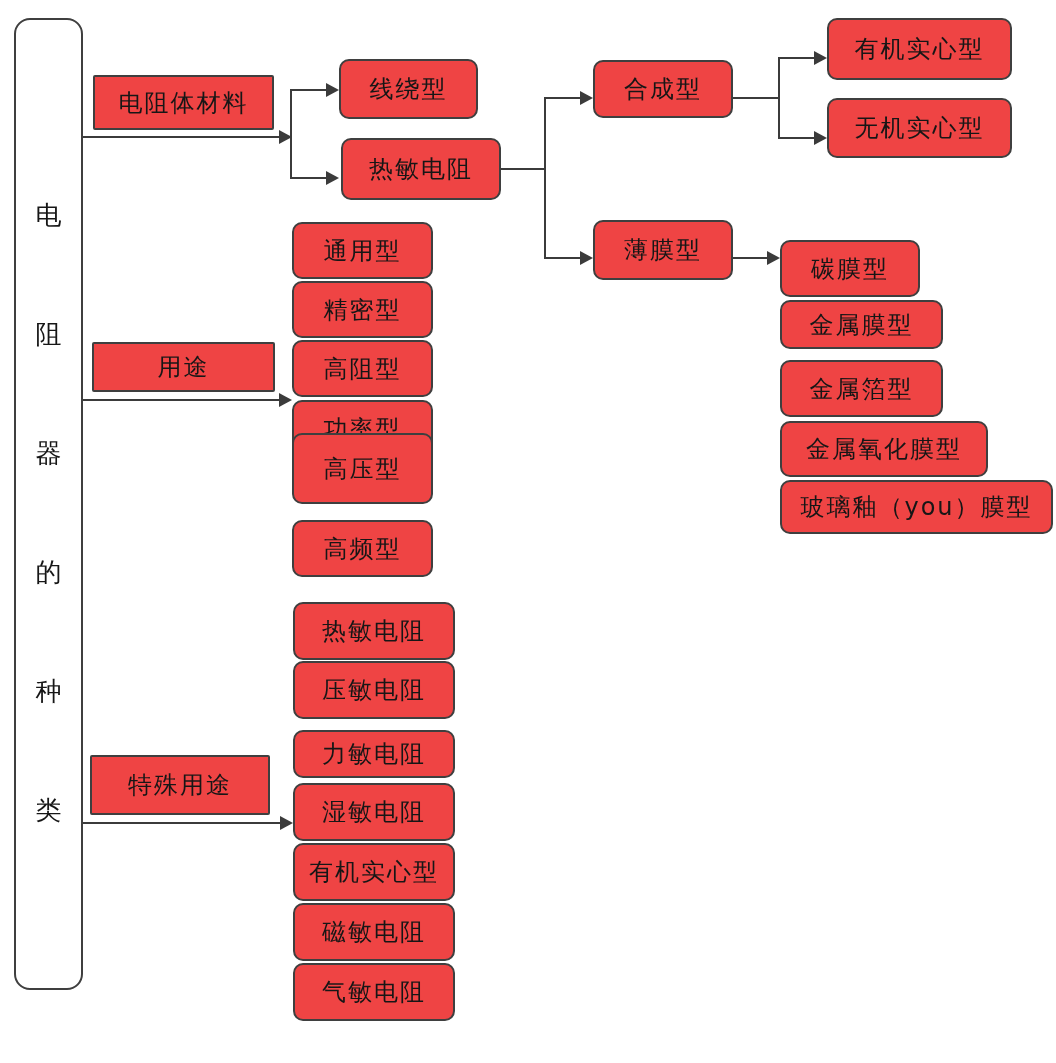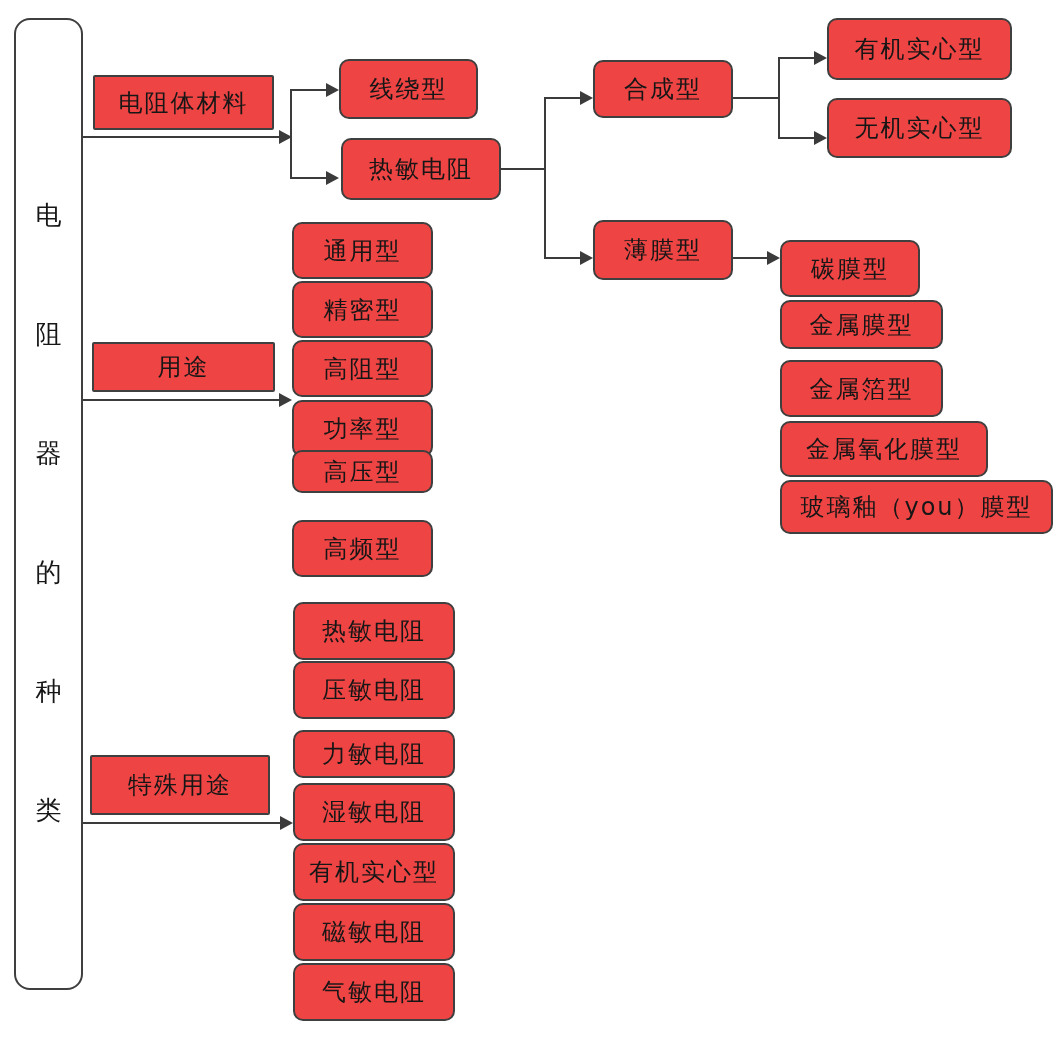--- a/index.html
+++ b/index.html
@@ -98,21 +98,21 @@
   <div class="node" style="left:780px;top:240px;width:140px;height:57px">碳膜型</div>
   <div class="node" style="left:780px;top:300px;width:163px;height:49px">金属膜型</div>
   <div class="node" style="left:780px;top:360px;width:163px;height:57px">金属箔型</div>
   <div class="node" style="left:780px;top:421px;width:208px;height:56px">金属氧化膜型</div>
   <div class="node" style="left:780px;top:480px;width:273px;height:54px">玻璃釉（you）膜型</div>
 
   <div class="node" style="left:292px;top:222px;width:141px;height:57px">通用型</div>
   <div class="node" style="left:292px;top:281px;width:141px;height:57px">精密型</div>
   <div class="node" style="left:292px;top:340px;width:141px;height:57px">高阻型</div>
   <div class="node" style="left:292px;top:400px;width:141px;height:57px">功率型</div>
-  <div class="node" style="left:292px;top:450px;width:141px;height:43px">高压型</div>
+  <div class="node" style="left:292px;top:433px;width:141px;height:71px">高压型</div>
   <div class="node" style="left:292px;top:520px;width:141px;height:57px">高频型</div>
 
   <div class="node" style="left:293px;top:602px;width:162px;height:58px">热敏电阻</div>
   <div class="node" style="left:293px;top:661px;width:162px;height:58px">压敏电阻</div>
   <div class="node" style="left:293px;top:730px;width:162px;height:48px">力敏电阻</div>
   <div class="node" style="left:293px;top:783px;width:162px;height:58px">湿敏电阻</div>
   <div class="node" style="left:293px;top:843px;width:162px;height:58px">有机实心型</div>
   <div class="node" style="left:293px;top:903px;width:162px;height:58px">磁敏电阻</div>
   <div class="node" style="left:293px;top:963px;width:162px;height:58px">气敏电阻</div>
 

